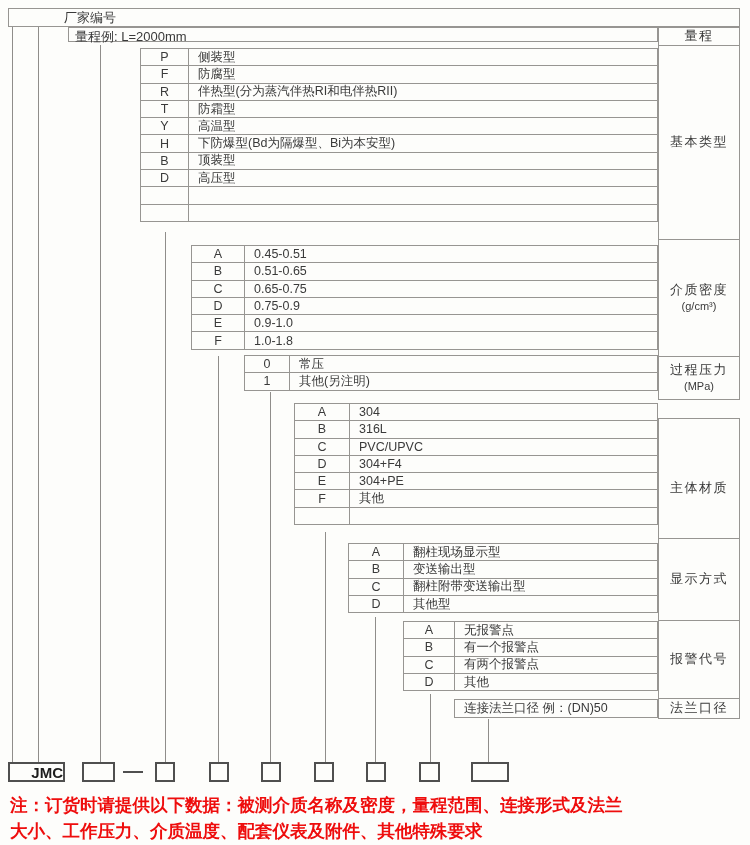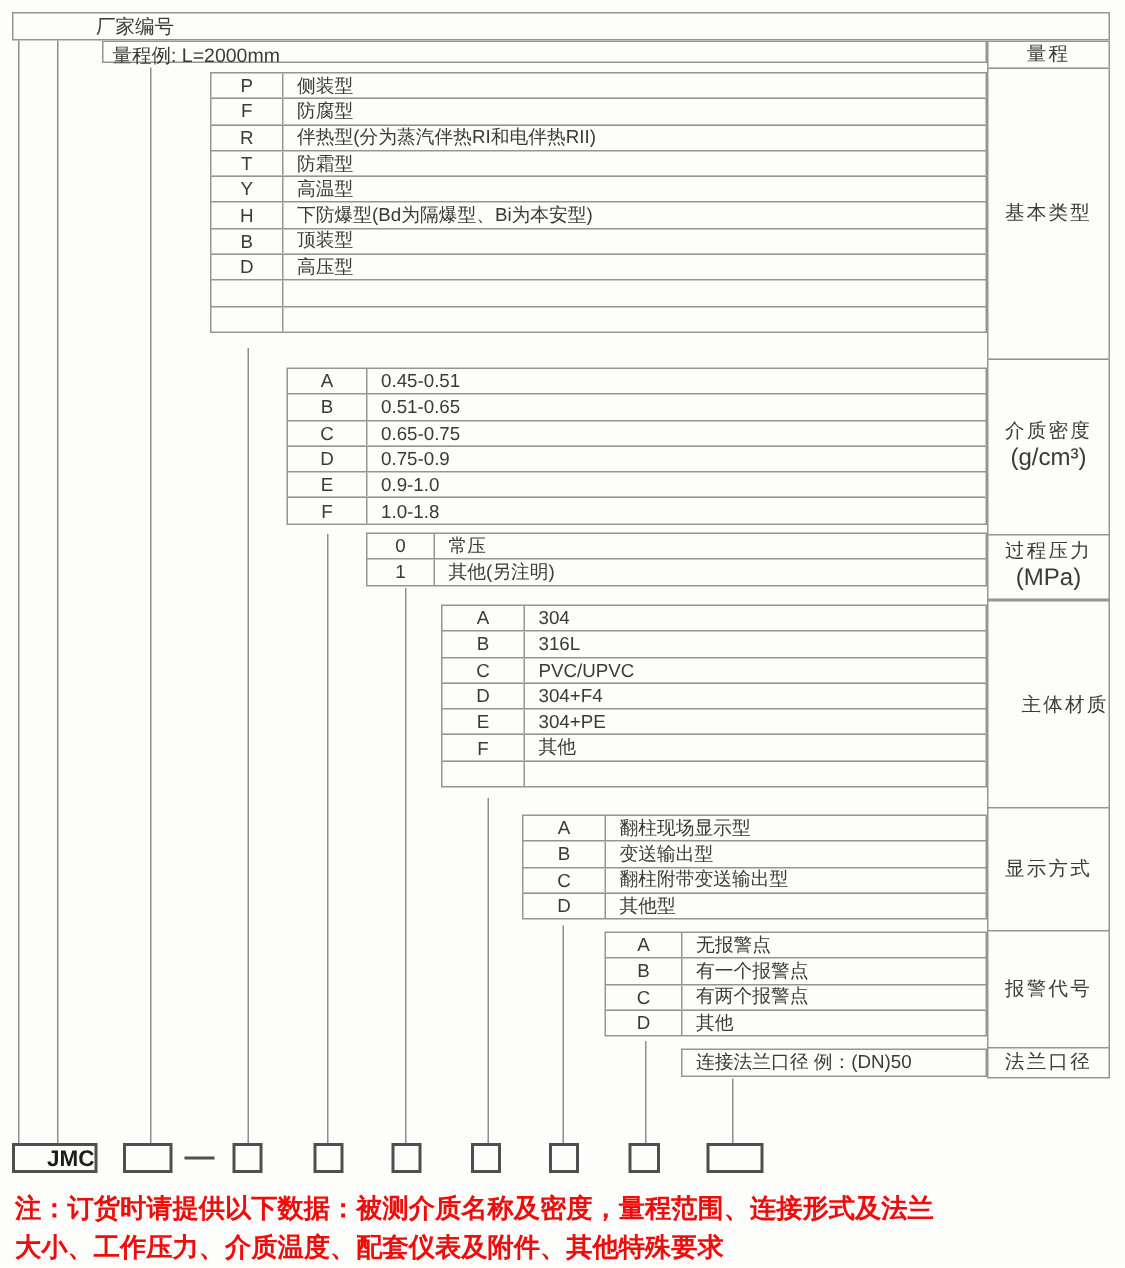--- a/index.html
+++ b/index.html
@@ -26,21 +26,21 @@
   .toprow{
     position:absolute; box-sizing:border-box; border:1px solid #979592;
     display:flex; font-size:13px; background:#fdfdfb;
   }
   .lblbox{
     position:absolute; left:658px; width:82px; box-sizing:border-box;
     border:1px solid #979592; display:flex; flex-direction:column;
     align-items:center; justify-content:center; background:#fdfdfb;
     font-size:13px; letter-spacing:1.5px; text-align:center; line-height:1.35;
   }
-  .lblbox .sub{letter-spacing:0; font-size:16px;}
+  .lblbox .sub{letter-spacing:0; font-size:11px;}
   .leg{position:absolute; width:1px; background:#8f8d8a;}
   .codebox{
     position:absolute; top:762px; height:20px; box-sizing:border-box;
     border:2px solid #4f4f4f; background:#fdfdfb;
     display:flex; align-items:center; justify-content:flex-end;
     font-size:15px; font-weight:bold; color:#1c1c1c;
   }
   .dash{position:absolute; height:2px; background:#4f4f4f;}
   .note{
     position:absolute; left:10px; top:792px; width:736px;
@@ -66,21 +66,21 @@
     <span>基本类型</span>
   </div>
   <div class="lblbox" style="top:238.5px; height:118px;">
     <span>介质密度</span>
     <span class="sub">(g/cm³)</span>
   </div>
   <div class="lblbox" style="top:355.5px; height:44px;">
     <span>过程压力</span>
     <span class="sub">(MPa)</span>
   </div>
-  <div class="lblbox" style="top:400px; height:140px;align-items:flex-end;">
+  <div class="lblbox" style="top:418px; height:140px;">
     <span>主体材质</span>
   </div>
   <div class="lblbox" style="top:537.5px; height:83px;">
     <span>显示方式</span>
   </div>
   <div class="lblbox" style="top:619.5px; height:79px;">
     <span>报警代号</span>
   </div>
   <div class="lblbox" style="top:697.5px; height:21px;">
     <span>法兰口径</span>

